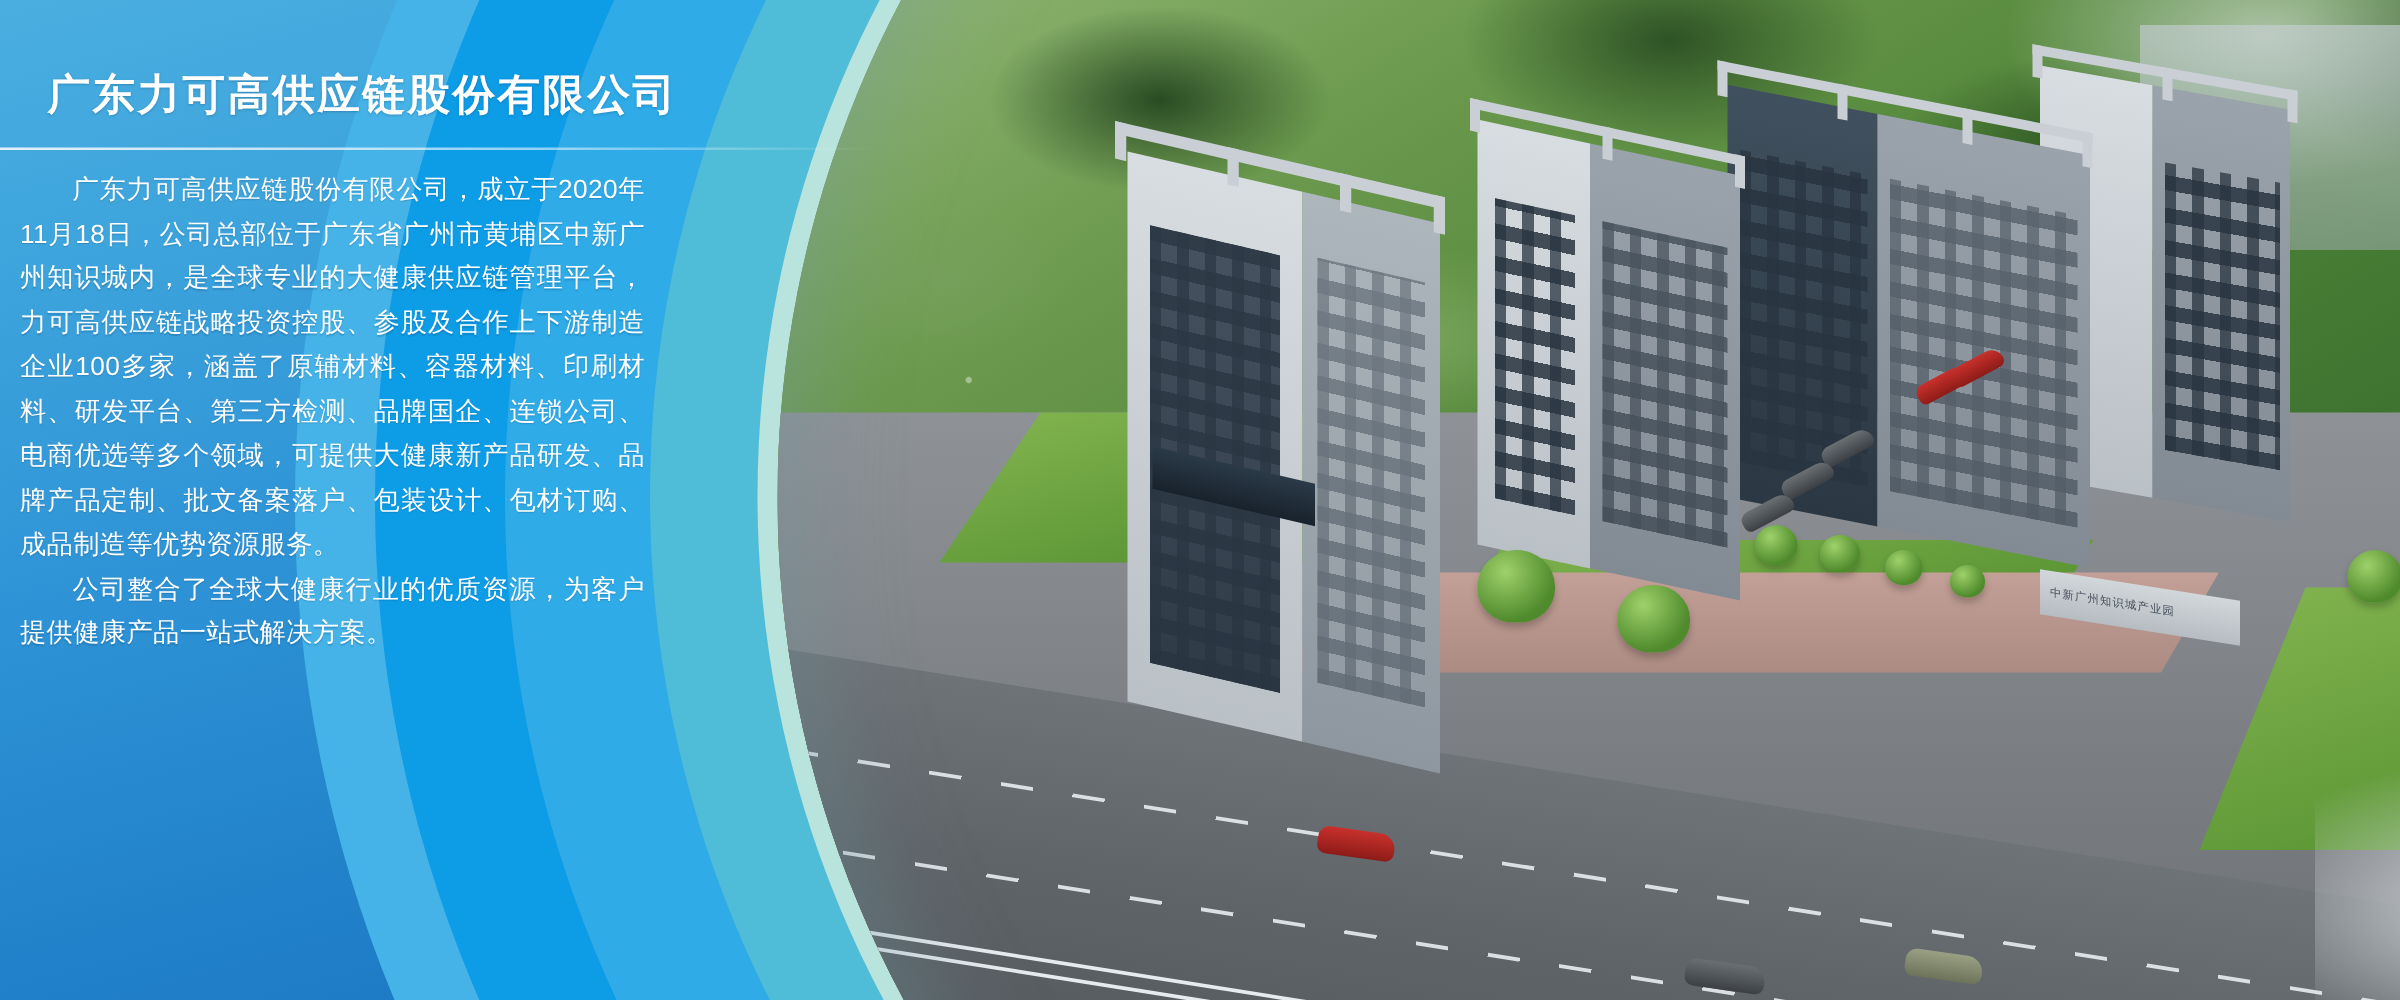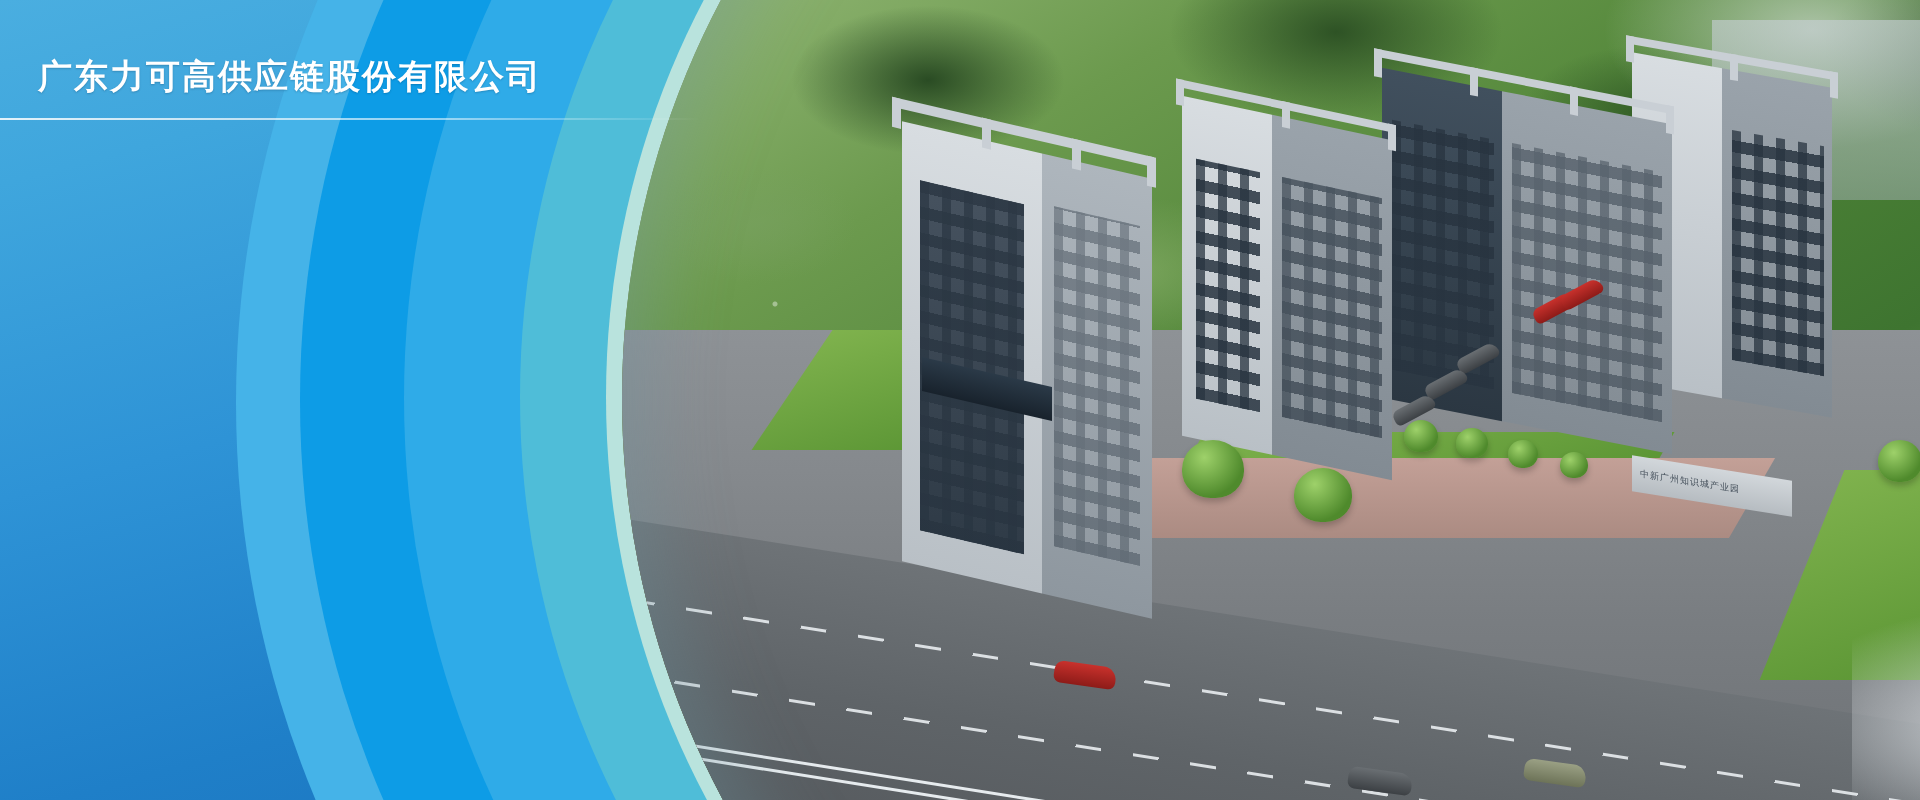--- a/index.html
+++ b/index.html
@@ -363,16 +363,18 @@
 
       <div class="smoke"></div>
     </div>
     <div class="disc-fade"></div>
   </div>
 
   <div class="copy">
     <div class="title">广东力可高供应链股份有限公司</div>
     <div class="divider"></div>
     <div class="body-text">
+      <p>广东力可高供应链股份有限公司，成立于2020年11月18日，公司总部位于广东省广州市黄埔区中新广州知识城内，是全球专业的大健康供应链管理平台，力可高供应链战略投资控股、参股及合作上下游制造企业100多家，涵盖了原辅材料、容器材料、印刷材料、研发平台、第三方检测、品牌国企、连锁公司、电商优选等多个领域，可提供大健康新产品研发、品牌产品定制、批文备案落户、包装设计、包材订购、成品制造等优势资源服务。</p>
+      <p>公司整合了全球大健康行业的优质资源，为客户提供健康产品一站式解决方案。</p>
     </div>
   </div>
 
 </div>
 
 </body></html>

